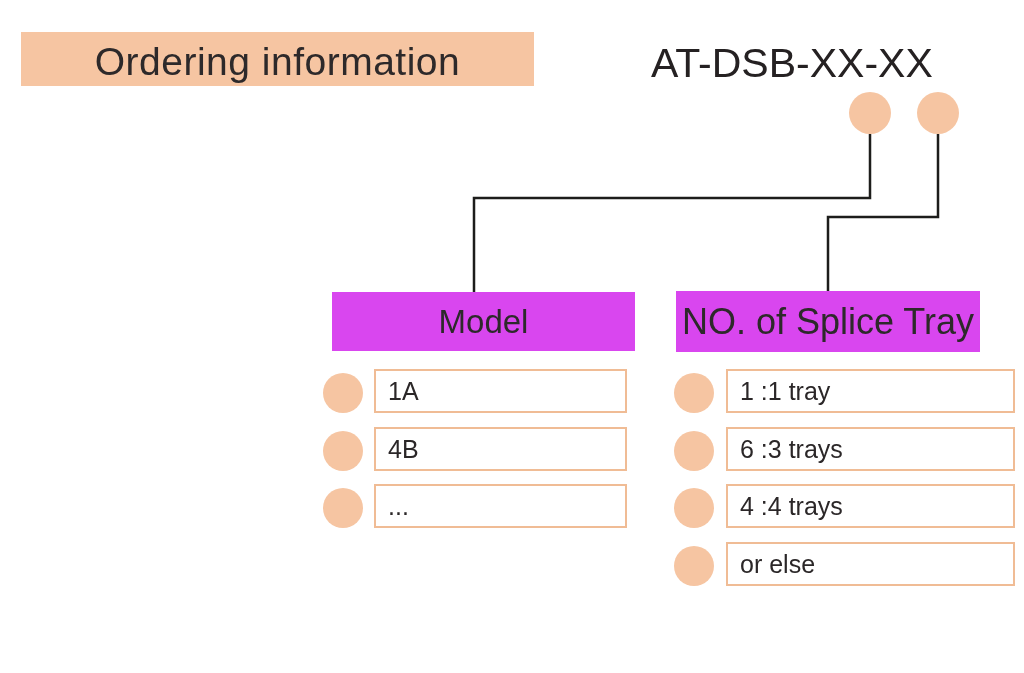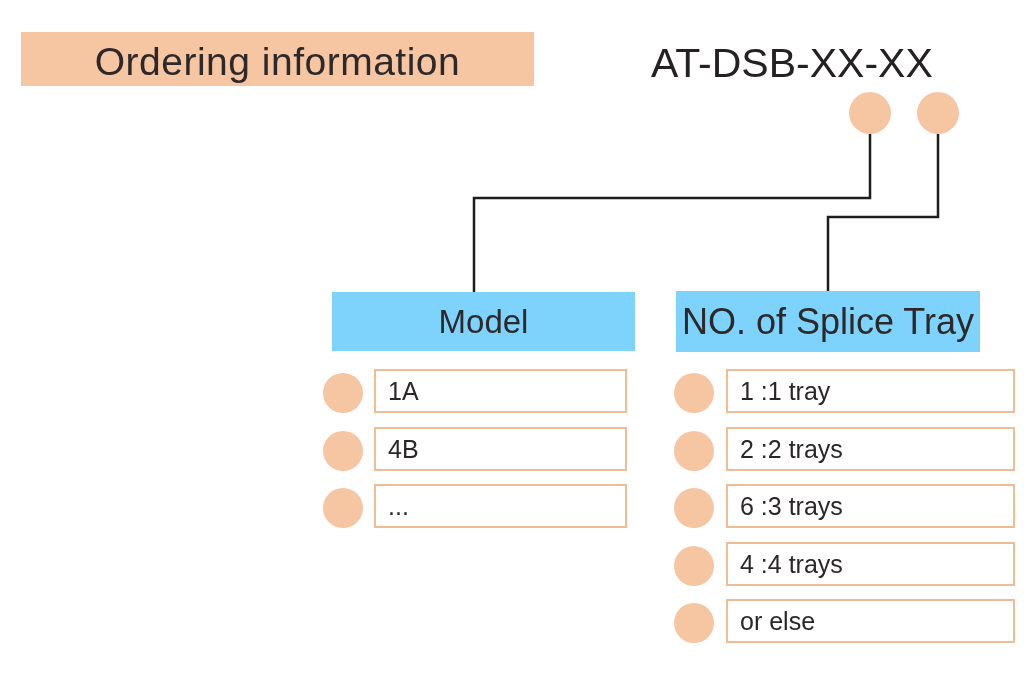--- a/index.html
+++ b/index.html
@@ -51,21 +51,21 @@
   .connectors {
     position: absolute;
     left: 0;
     top: 0;
     width: 1024px;
     height: 673px;
     pointer-events: none;
   }
   .col-header {
     position: absolute;
-    background: #7dd3fc;
+    background: #d946ef;
     color: #2d292a;
     text-align: center;
   }
   .model-header {
     left: 332px;
     top: 292px;
     width: 303px;
     height: 59px;
     font-size: 33px;
     line-height: 59px;
@@ -151,24 +151,20 @@
     </div>
   </div>
 
   <div class="item-list tray-list">
     <div class="item-row">
       <span class="bullet"></span>
       <span class="item-box">1 :1 tray</span>
     </div>
     <div class="item-row">
       <span class="bullet"></span>
-      <span class="item-box">2 :2 trays</span>
-    </div>
-    <div class="item-row">
-      <span class="bullet"></span>
       <span class="item-box">6 :3 trays</span>
     </div>
     <div class="item-row">
       <span class="bullet"></span>
       <span class="item-box">4 :4 trays</span>
     </div>
     <div class="item-row">
       <span class="bullet"></span>
       <span class="item-box">or else</span>
     </div>

